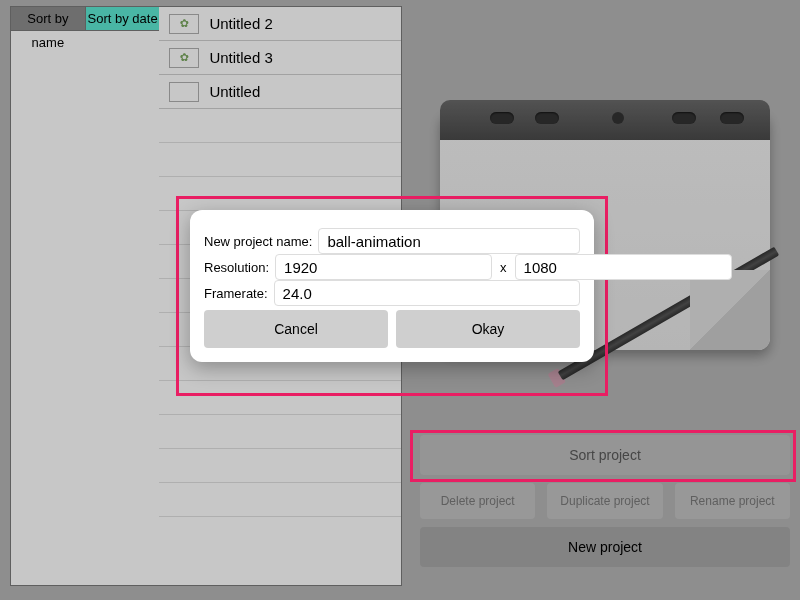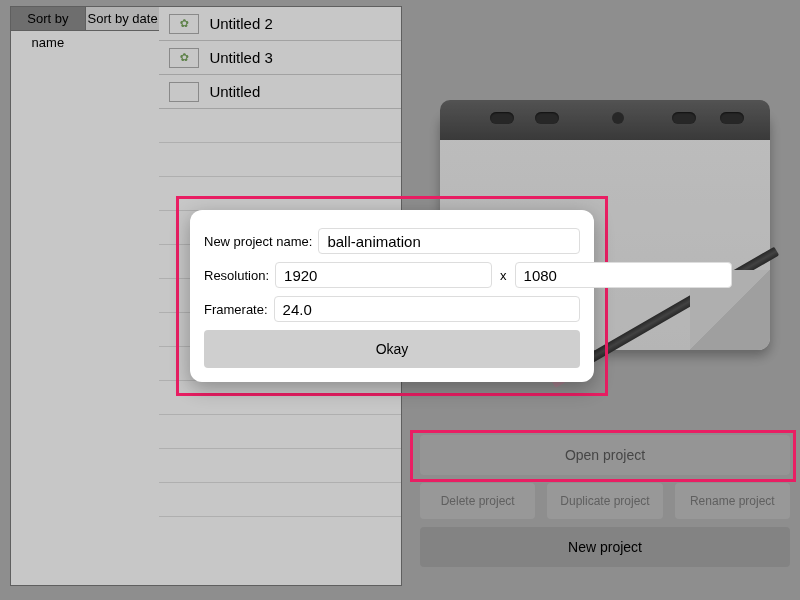--- a/index.html
+++ b/index.html
@@ -1,21 +1,21 @@
 <!DOCTYPE html>
 <html><head>
 <meta charset="utf-8">
 <style>
   * { box-sizing: border-box; margin: 0; padding: 0; font-family: Arial, Helvetica, sans-serif; }
   body { width: 800px; height: 600px; background: #b7b7b7; position: relative; overflow: hidden; }
 
   
   .left-panel { position: absolute; left: 10px; top: 6px; width: 392px; height: 580px; border: 1px solid #7a7a7a; background: #fff; display: flex; flex-direction: row; }
   .sort-tabs { display: flex; height: 24px; border-bottom: 1px solid #7a7a7a; }
-  .sort-tab { flex: 1; text-align: center; font-size: 13px; line-height: 24px; background: #e5e5e5; color: #000; cursor: pointer; border-right: 1px solid #7a7a7a; }
+  .sort-tab { flex: 1; text-align: center; font-size: 13px; line-height: 24px; background: #5eead4; color: #000; cursor: pointer; border-right: 1px solid #7a7a7a; }
   .sort-tab:last-child { border-right: none; }
   .sort-tab.active { background: #8e8e8e; }
   .project-list { flex: 1; overflow: hidden; }
   .project-row { height: 34px; display: flex; align-items: center; border-bottom: 1px solid #d0d0d0; padding: 0 10px; gap: 10px; }
   .project-thumb { width: 30px; height: 20px; border: 1px solid #b0b0b0; background: #fff; display: flex; align-items: center; justify-content: center; font-size: 11px; color: #7ba860; }
   .project-label { font-size: 15px; color: #000; }
   .empty-row { height: 34px; border-bottom: 1px solid #e0e0e0; }
 
   
   .sketchpad { position: absolute; left: 420px; top: 100px; width: 370px; height: 260px; }
@@ -41,21 +41,21 @@
   
   .highlight { position: absolute; border: 3px solid #e91e63; pointer-events: none; }
   .hl-dialog { left: 176px; top: 196px; width: 432px; height: 200px; }
   .hl-open { left: 410px; top: 430px; width: 386px; height: 52px; }
 
   
   .overlay { position: absolute; inset: 0; background: rgba(0,0,0,0.22); }
 
   
   .dialog { position: absolute; left: 190px; top: 210px; width: 404px; background: #fff; border-radius: 12px; padding: 18px 14px 14px 14px; box-shadow: 0 6px 20px rgba(0,0,0,0.3); }
-  .dialog-row { display: flex; align-items: center; margin-bottom: 8px; gap: 6px; }
+  .dialog-row { display: flex; align-items: center; margin-bottom: 0; gap: 6px; }
   .dialog-label { font-size: 13px; color: #000; }
   .dialog-input { flex: 1; height: 26px; border: 1px solid #ddd; border-radius: 4px; padding: 0 8px; font-size: 15px; }
   .dialog-sep { font-size: 13px; padding: 0 2px; }
   .dialog-buttons { display: flex; gap: 8px; margin-top: 4px; }
   .dialog-btn { flex: 1; height: 38px; background: #cfcfcf; border: none; border-radius: 4px; font-size: 14px; cursor: pointer; }
 </style>
 </head>
 <body>
 
 <div class="left-panel">
@@ -101,21 +101,21 @@
       <div class="hole h4"></div>
   </div>
   <div class="pencil">
     <div class="pencil-eraser"></div>
       <div class="pencil-body"></div>
   </div>
   <div class="page-curl"></div>
 </div>
 
 <div class="action-buttons">
-  <button class="big-btn">Open project</button>
+  <button class="big-btn">Sort project</button>
   <div class="small-row">
     <button class="small-btn">Delete project</button>
     <button class="small-btn">Duplicate project</button>
     <button class="small-btn">Rename project</button>
   </div>
   <button class="new-btn">New project</button>
 </div>
 
 <div class="overlay"></div>
 
@@ -131,15 +131,16 @@
     <span class="dialog-label">Resolution:</span>
     <input class="dialog-input" value="1920" style="">
     <span class="dialog-sep">x</span>
     <input class="dialog-input" value="1080" style="">
   </div>
   <div class="dialog-row">
     <span class="dialog-label">Framerate:</span>
     <input class="dialog-input" value="24.0" style="">
   </div>
   <div class="dialog-buttons">
+    <button class="dialog-btn">Cancel</button>
     <button class="dialog-btn">Okay</button>
   </div>
 </div>
 
 </body></html>

